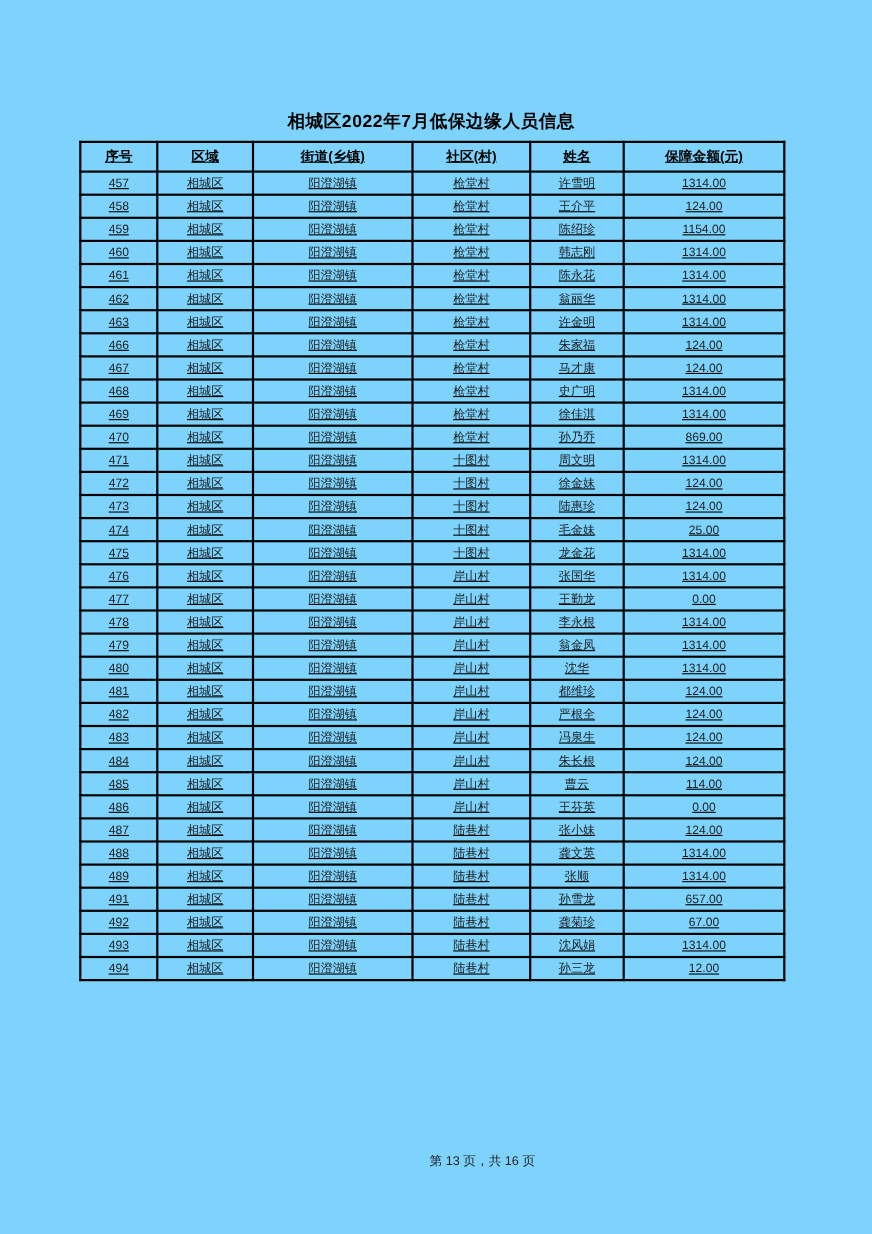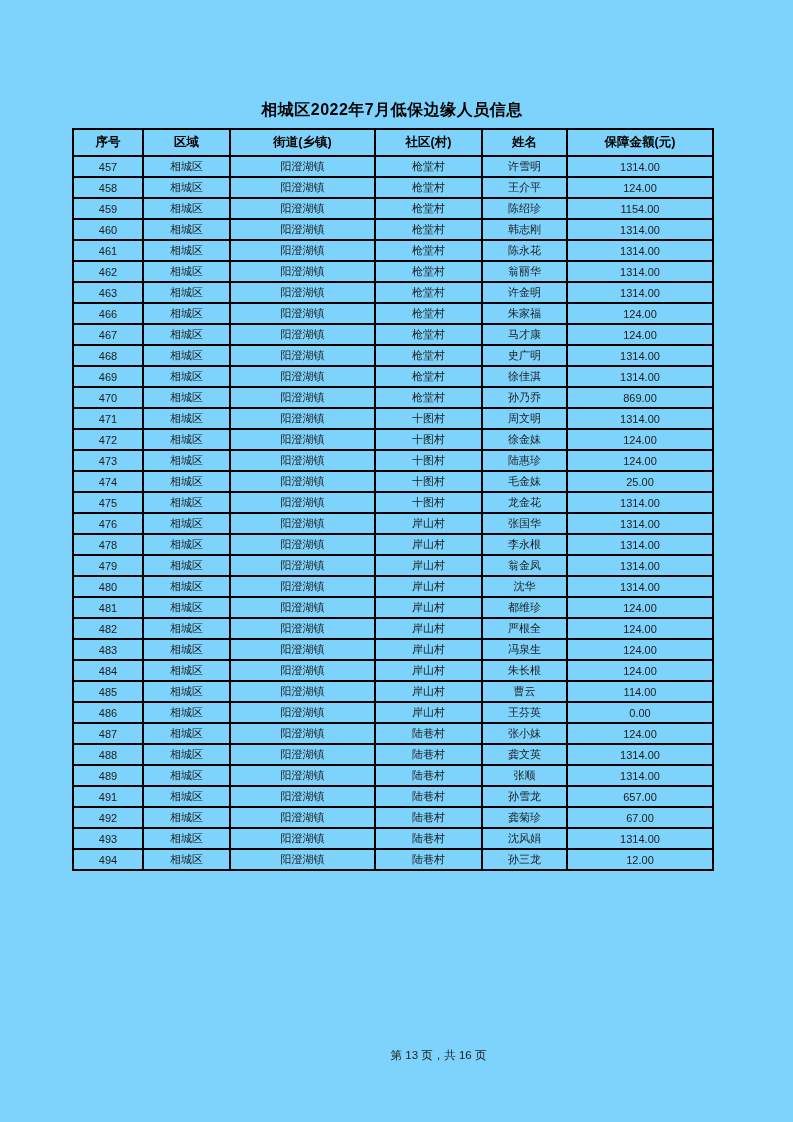--- a/index.html
+++ b/index.html
@@ -27,20 +27,21 @@
     font-size: 16px;
     font-weight: bold;
     letter-spacing: 0.5px;
     margin: 0 0 7px 0;
     color: #000000;
   }
   table.data-table {
     border-collapse: collapse;
     table-layout: fixed;
     width: 640px;
+    text-decoration: underline;
   }
   table.data-table th,
   table.data-table td {
     border: 2px solid #000000;
     text-align: center;
     vertical-align: middle;
     padding: 0;
     overflow: hidden;
     white-space: nowrap;
   }
@@ -232,20 +233,28 @@
           </tr>
           <tr>
             <td>476</td>
             <td>相城区</td>
             <td>阳澄湖镇</td>
             <td>岸山村</td>
             <td>张国华</td>
             <td>1314.00</td>
           </tr>
           <tr>
+            <td>477</td>
+            <td>相城区</td>
+            <td>阳澄湖镇</td>
+            <td>岸山村</td>
+            <td>王勤龙</td>
+            <td>0.00</td>
+          </tr>
+          <tr>
             <td>478</td>
             <td>相城区</td>
             <td>阳澄湖镇</td>
             <td>岸山村</td>
             <td>李永根</td>
             <td>1314.00</td>
           </tr>
           <tr>
             <td>479</td>
             <td>相城区</td>

